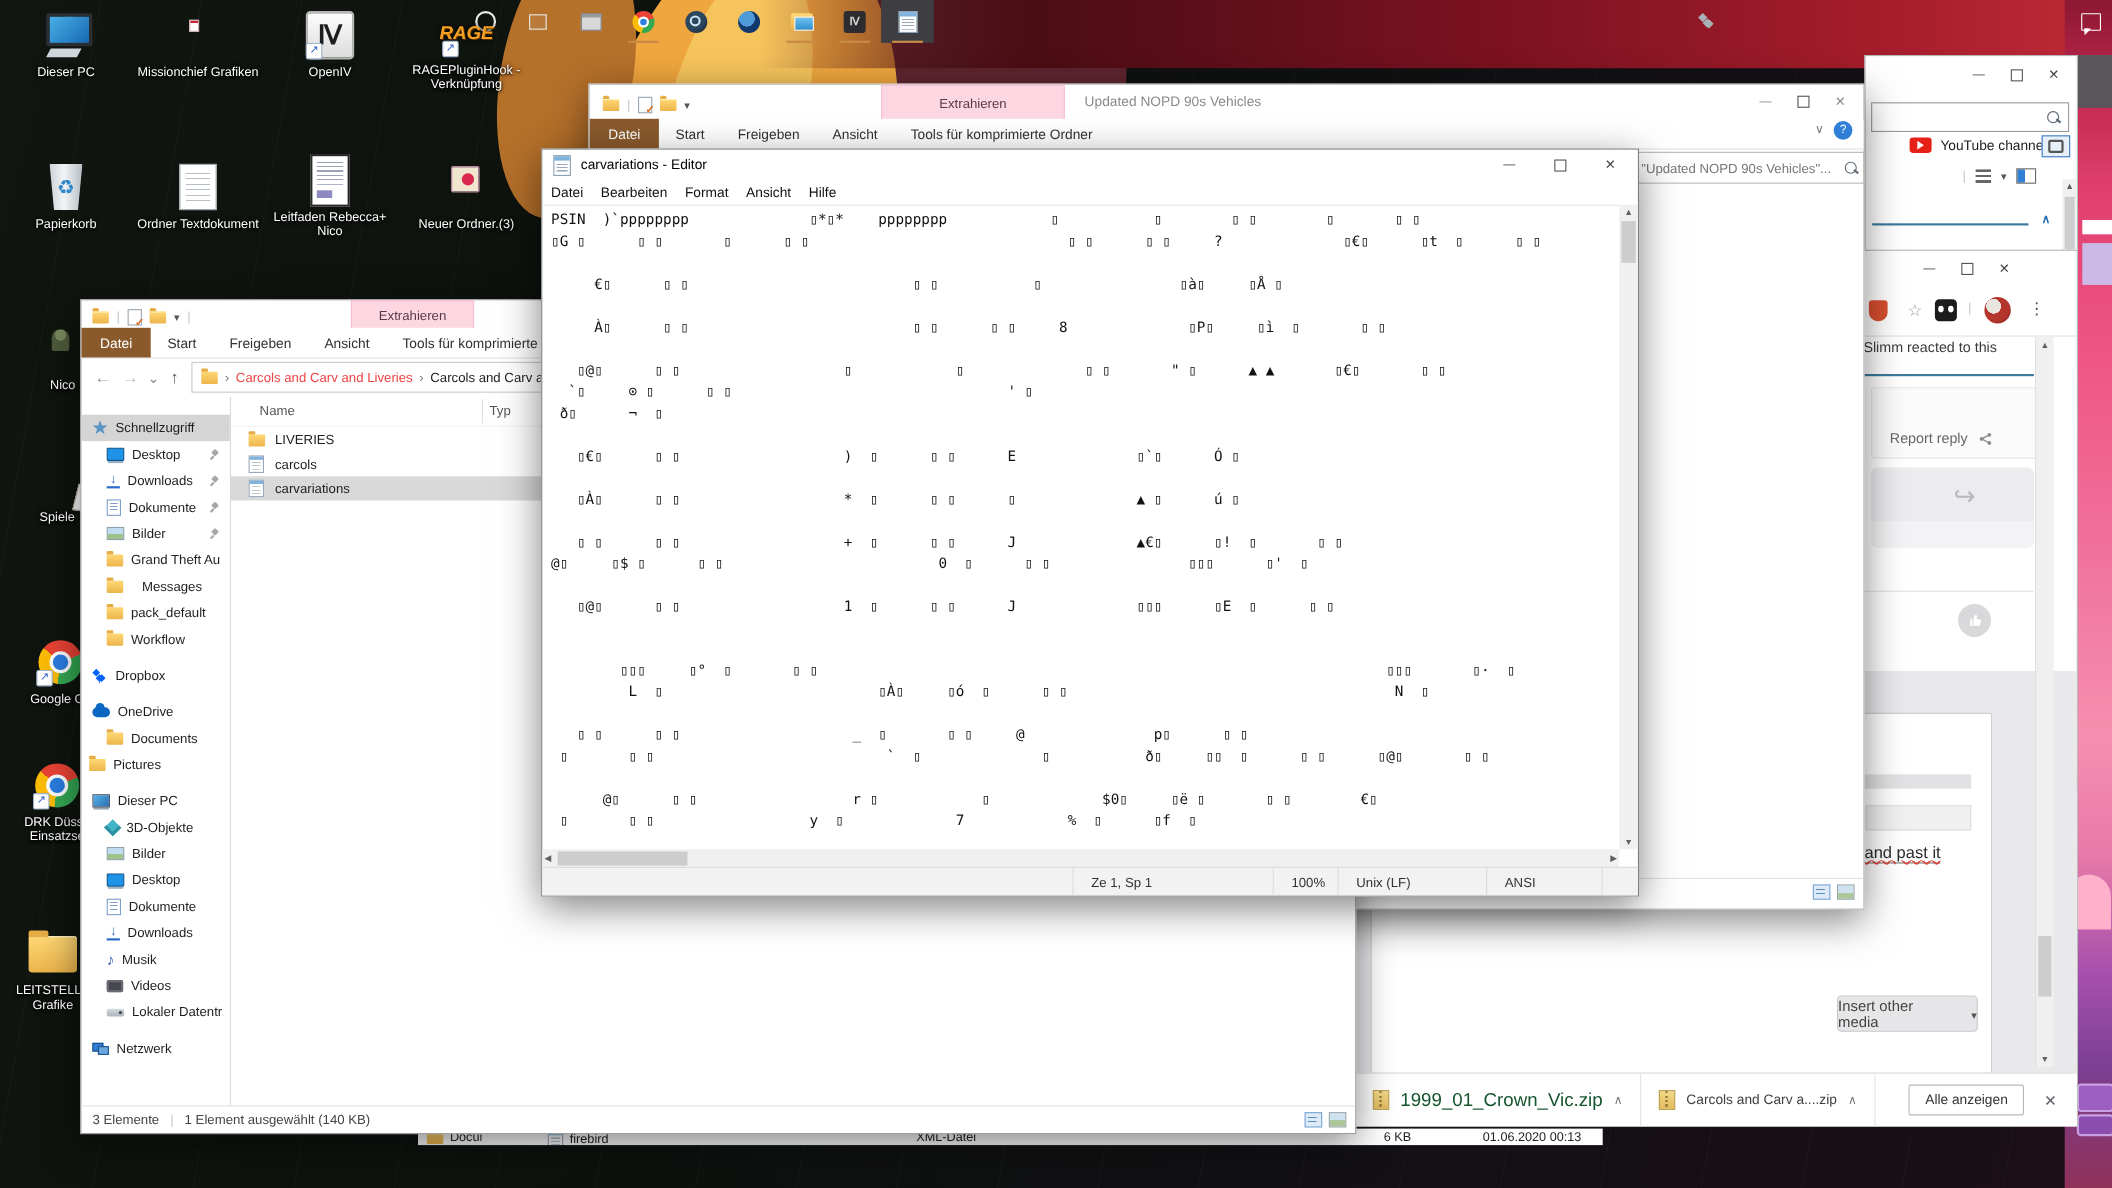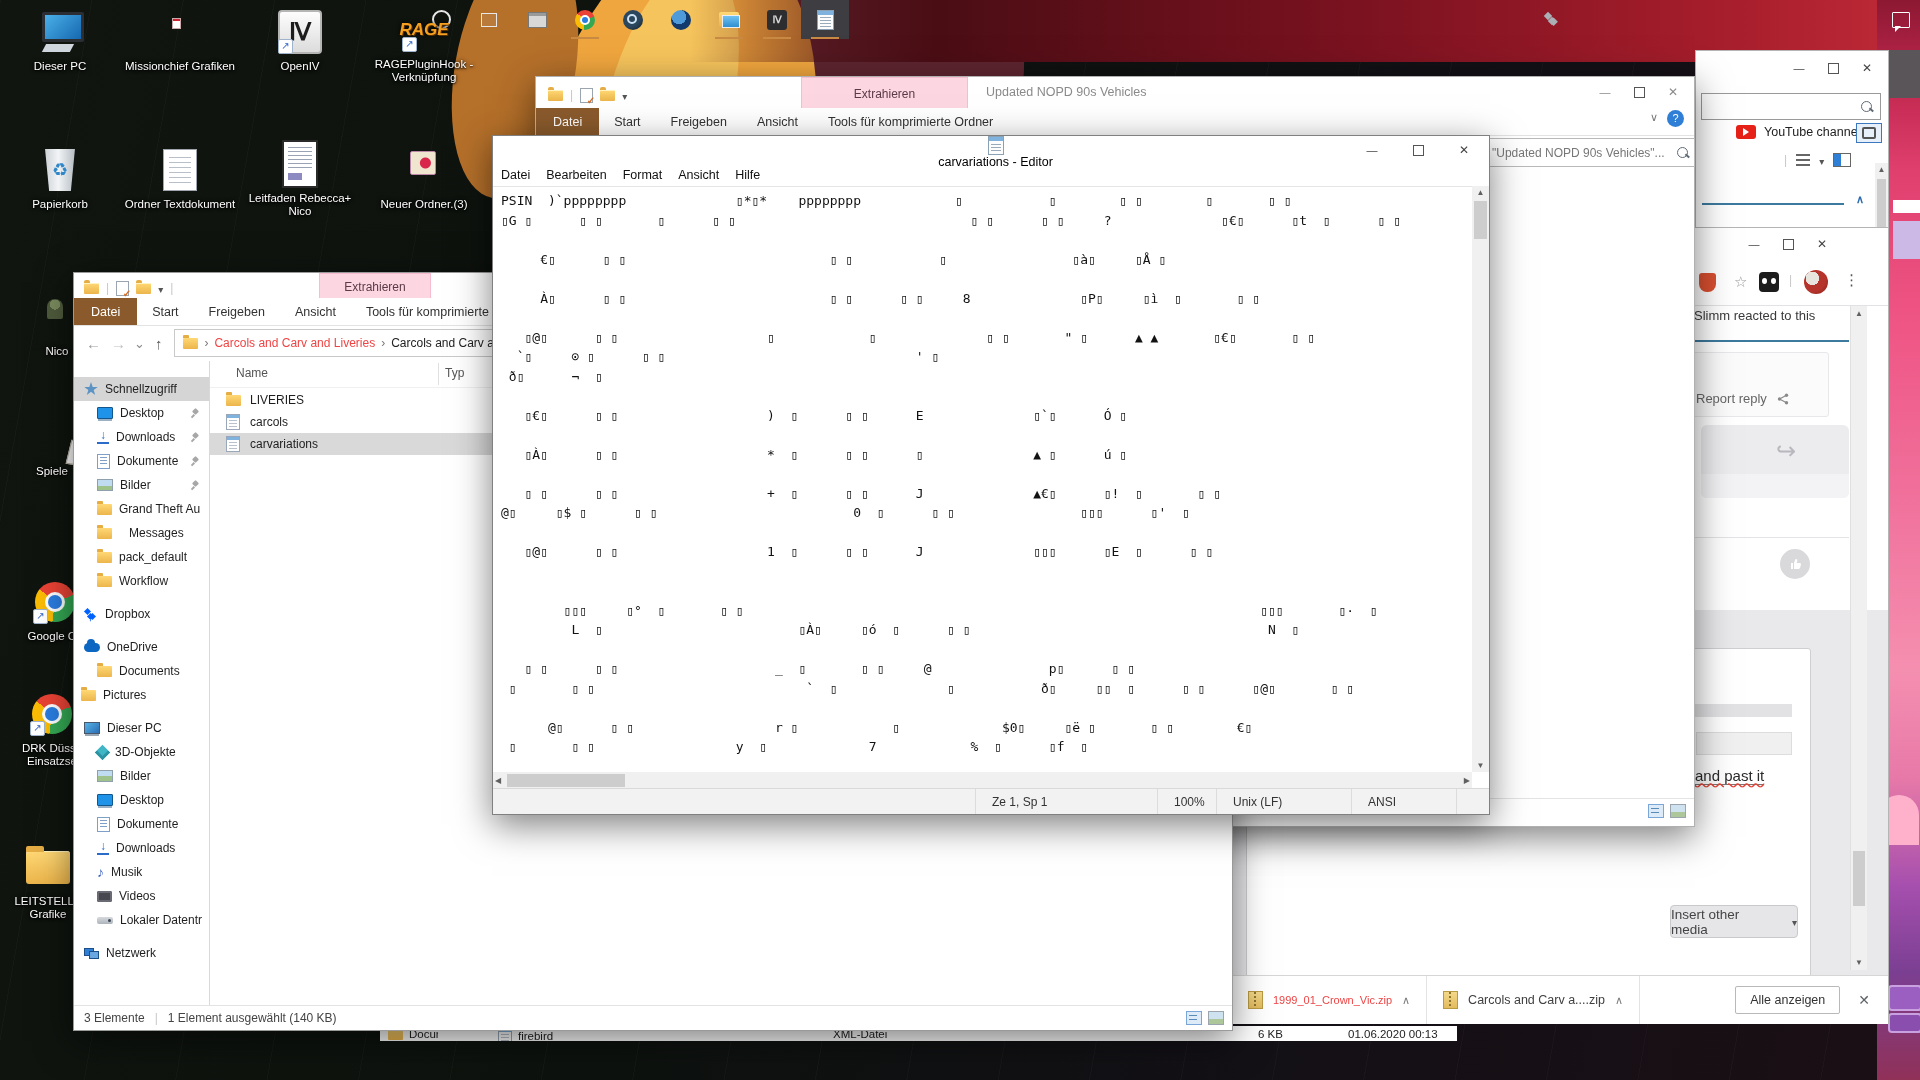--- a/index.html
+++ b/index.html
@@ -346,21 +346,21 @@
       <span class="abs" style="left:527px;top:11px;width:20px;height:20px;background:#1c1c1c;border-radius:4px;">
         <i style="position:absolute;left:3px;top:6px;width:5px;height:6px;background:#fff;border-radius:50%;"></i>
         <i style="position:absolute;right:3px;top:6px;width:5px;height:6px;background:#fff;border-radius:50%;"></i>
       </span>
       <span class="abs vsep" style="left:557px;top:12px;">|</span>
       <span class="abs" style="left:572px;top:9px;width:24px;height:24px;border-radius:50%;background:radial-gradient(circle at 35% 35%,#e8e4de 0 30%,#b5342c 31% 60%,#7e1f1a 100%);"></span>
       <span class="abs" style="left:612px;top:10px;color:#555;font-size:15px;letter-spacing:0;">⋮</span>
     </div>
     <div class="abs" style="left:462px;top:80px;font-size:13px;color:#3a3a3c;">Slimm reacted to this</div>
     <div class="abs" style="left:462px;right:39px;top:112px;height:2px;background:#3c7a9e;"></div>
-    <div class="abs" style="left:447px;top:124px;width:148px;height:63px;background:#fbfbfc;border:1px solid #e8e8ea;border-radius:3px;">
+    <div class="abs" style="left:469px;top:124px;width:148px;height:63px;background:#fbfbfc;border:1px solid #e8e8ea;border-radius:3px;">
       <div style="position:absolute;left:16px;bottom:10px;display:flex;align-items:center;gap:10px;">
         <span style="font-size:13px;color:#666;">Report reply</span>
         <svg width="12" height="12" viewBox="0 0 12 12">
             <g fill="#8a8a8a">
               <circle cx="2.5" cy="6" r="1.7"></circle>
               <circle cx="9.5" cy="2.3" r="1.7"></circle>
               <circle cx="9.5" cy="9.7" r="1.7"></circle>
             </g>
             <path d="M2.5 6 9.5 2.3 M2.5 6 9.5 9.7" stroke="#8a8a8a" stroke-width="1.2" fill="none"></path>
           </svg>
@@ -393,21 +393,21 @@
       <span class="sarr" style="left:0;right:0;top:3px;">▲</span>
       <span class="thumb" style="top:545px;height:55px;"></span>
       <span class="sarr" style="left:0;right:0;bottom:3px;">▼</span>
     </div>
 
     <div class="abs" style="left:0;top:747px;width:656px;height:48px;background:#fff;border-top:1px solid #d6d6d6;display:flex;align-items:center;">
       <div style="display:flex;align-items:center;height:100%;">
 
           <div style="display:flex;align-items:center;gap:10px;padding:0 16px;border-right:1px solid #e3e3e3;height:100%;">
             <span class="zipicon"></span>
-            <span style="font-size:11px;color:#ef4444;">1999_01_Crown_Vic.zip</span>
+            <span style="font-size:17px;color:#14532d;">1999_01_Crown_Vic.zip</span>
             <span class="chevup"></span>
           </div>
 
           <div style="display:flex;align-items:center;gap:10px;padding:0 16px;border-right:1px solid #e3e3e3;height:100%;">
             <span class="zipicon"></span>
             <span style="font-size:12.5px;color:#404040;">Carcols and Carv a....zip</span>
             <span class="chevup"></span>
           </div>
         </div>
       <div style="margin-left:auto;display:flex;align-items:center;gap:18px;padding-right:18px;">
@@ -702,21 +702,21 @@
       <span class="vsep" style="margin:0 10px;">|</span>
       <span>1 Element ausgewählt (140 KB)</span>
       <div style="margin-left:auto;margin-right:8px;display:flex;gap:6px;">
         <span class="viewic1"></span>
         <span class="viewic2"></span>
       </div>
     </div>
   </div>
 
   <div class="window" style="left:492px;top:135px;width:996px;height:678px;z-index:30;border-color:#808080;">
-    <div class="abs" style="left:0;right:0;top:0;height:28px;display:flex;align-items:center;flex-direction:column;">
+    <div class="abs" style="left:0;right:0;top:0;height:28px;display:flex;align-items:center;">
       <span style="margin-left:10px;width:14px;height:17px;background:#fdfdfd;border:1px solid #8aa0b5;position:relative;flex:none;">
         <i style="position:absolute;left:0;right:0;top:0;height:4px;background:#7fb3dd;"></i>
         <i style="position:absolute;left:2px;right:2px;top:7px;height:7px;background:repeating-linear-gradient(180deg,#9ab 0 1px,transparent 1px 3px);"></i>
       </span>
       <span style="margin-left:9px;font-size:12.5px;color:#000;">carvariations - Editor</span>
     </div>
     <div class="winctl" style="right:2px;top:0;">
       <span class="c-min" style="width:46px;height:28px;"></span>
       <span class="c-max" style="width:46px;height:28px;">
           <i></i>

